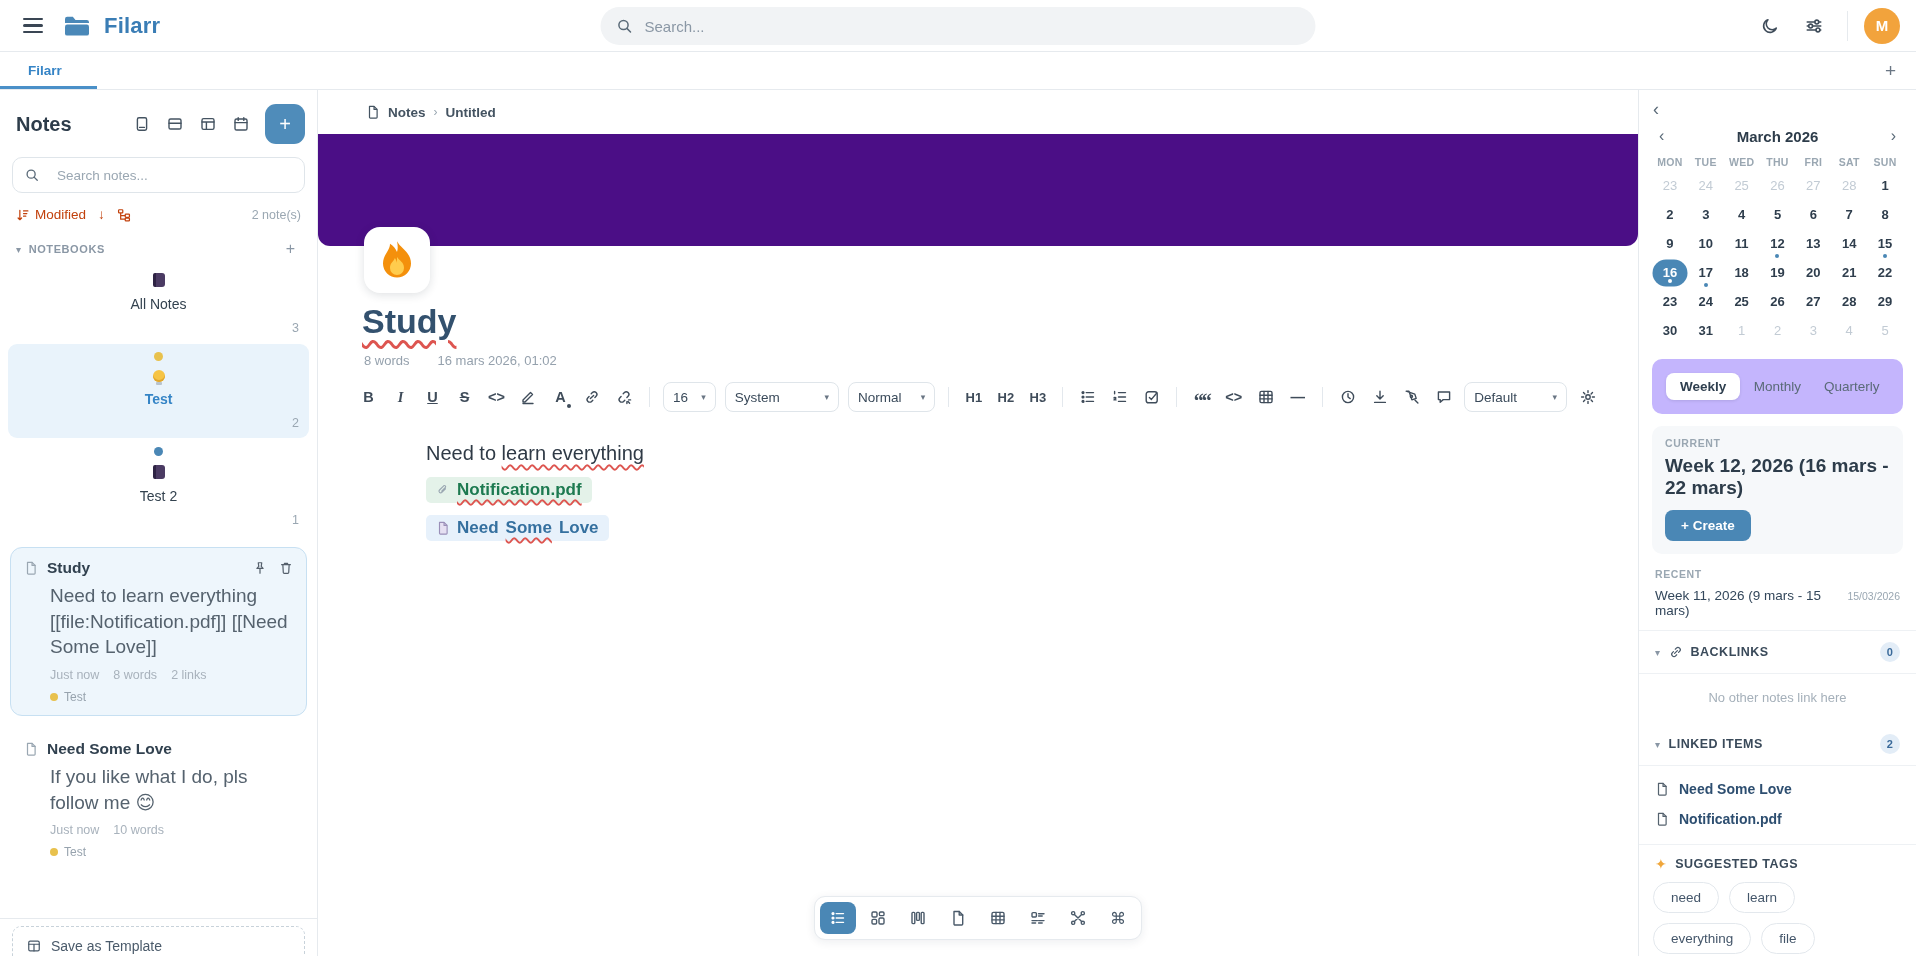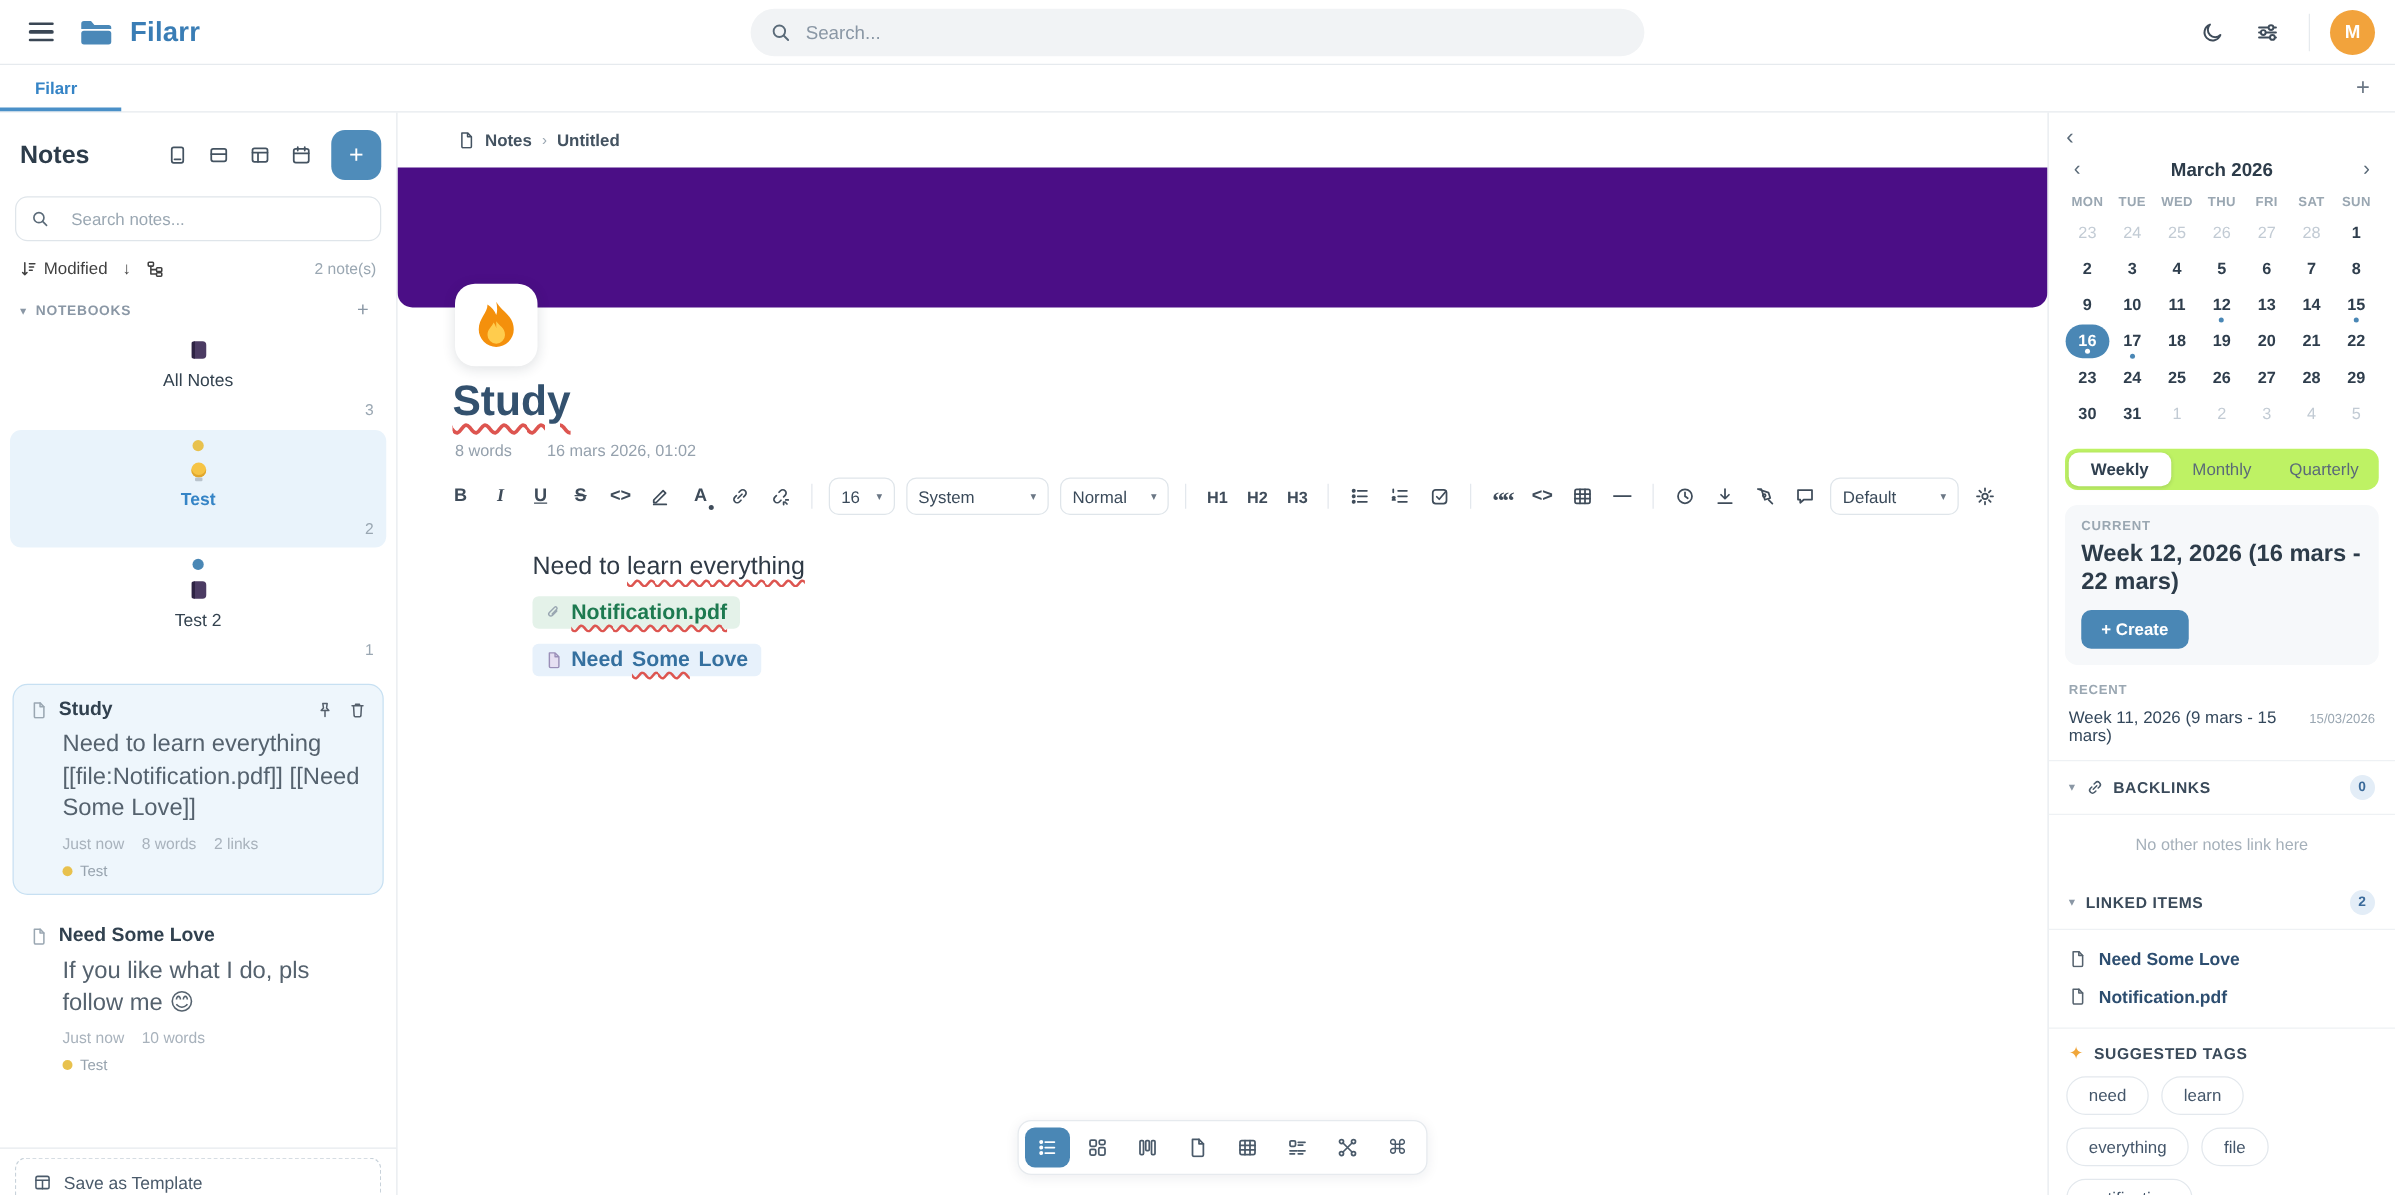--- a/index.html
+++ b/index.html
@@ -33,21 +33,21 @@
   
   .sidebar{width:318px;flex:none;border-right:1px solid var(--line);position:relative;overflow:hidden;padding-top:10px;}
   .sb-head{display:flex;align-items:center;padding:4px 12px 0 16px;gap:7px;}
   .sb-title{font-size:20px;font-weight:700;color:#2d3c4a;margin-right:auto;}
   .view-btn{width:26px;height:26px;border:none;background:none;color:#44536133;color:#445361;display:flex;align-items:center;justify-content:center;cursor:pointer;border-radius:6px;}
   .add-note-btn{width:40px;height:40px;border:none;background:#4f8cba;color:#fff;font-size:20px;border-radius:11px;cursor:pointer;margin-left:4px;display:flex;align-items:center;justify-content:center;}
   .sb-search{margin:13px 12px 0;height:36px;border:1px solid #dfe5ea;border-radius:10px;display:flex;align-items:center;gap:16px;padding:0 12px;}
   .sb-search input{border:none;outline:none;background:none;font-size:13.5px;color:#33424f;width:100%;font-family:inherit;}
   .sb-search input::placeholder{color:#9aa7b2;}
   .sort-row{display:flex;align-items:center;gap:12px;padding:14px 16px 2px;color:#55626e;font-size:13.5px;}
-  .sort-ic{display:flex;align-items:center;gap:5px;cursor:pointer;color:#404040;}
+  .sort-ic{display:flex;align-items:center;gap:5px;cursor:pointer;color:#c2410c;}
   .sort-count{margin-left:auto;color:#9aa7b2;font-size:12.5px;}
   .sec-head{display:flex;align-items:center;gap:7px;padding:16px 16px 6px;color:#8a97a5;font-size:11px;font-weight:700;letter-spacing:.6px;}
   .sec-plus{margin-left:auto;background:none;border:none;color:#8a97a5;font-size:16px;cursor:pointer;line-height:1;}
   .caret{font-size:10px;color:#8a97a5;}
   .nb-row{display:flex;align-items:center;gap:9px;margin:1px 8px;padding:8px 10px;border-radius:9px;font-size:14px;color:#33424f;cursor:pointer;flex-direction:column;}
   .nb-row.sel{background:#e9f3fb;}
   .nb-row.sel .nb-name{color:#3584c6;font-weight:600;}
   .nb-count{margin-left:auto;font-size:12.5px;color:#9aa7b2;}
   .cdot{width:9px;height:9px;border-radius:50%;flex:none;}
   .book{width:12px;height:14px;background:#4b3b63;border-left:3px solid #2e2344;border-radius:2px 3px 3px 2px;flex:none;}
@@ -108,21 +108,21 @@
   .cal-wd{display:grid;grid-template-columns:repeat(7,1fr);margin-bottom:3px;}
   .cal-wd span{text-align:center;font-size:10.5px;font-weight:700;color:#9aa7b2;letter-spacing:.3px;}
   .cal-week{display:grid;grid-template-columns:repeat(7,1fr);}
   .day{height:29px;display:flex;align-items:center;justify-content:center;position:relative;cursor:pointer;}
   .day .num{font-size:13px;font-weight:600;color:#2f3e4d;position:relative;z-index:1;}
   .day.mut .num{color:#c2cbd4;font-weight:400;}
   .day.cur::before{content:'';position:absolute;left:50%;top:50%;transform:translate(-50%,-50%);width:35px;height:27px;background:var(--accent);border-radius:14px;}
   .day.cur .num{color:#fff;font-weight:700;}
   .day .ddot{position:absolute;bottom:0px;left:50%;transform:translateX(-50%);width:4px;height:4px;border-radius:50%;background:var(--accent);}
   .day.cur .ddot{background:#fff;bottom:4px;z-index:1;}
-  .seg-wrap{margin:14px 13px 0;background:#bef264;border-radius:10px;padding:3px;display:flex;}
+  .seg-wrap{margin:14px 13px 0;background:#c4b5fd;border-radius:10px;padding:14px;display:flex;}
   .seg{flex:1;text-align:center;padding:6px 0;font-size:13.5px;color:#5a6a78;border-radius:8px;cursor:pointer;}
   .seg.on{background:#fff;color:#2f3f4f;font-weight:700;box-shadow:0 1px 3px rgba(30,40,60,.12);}
   .cur-card{margin:12px 13px 0;background:#f6f8fa;border-radius:10px;padding:11px 13px 13px;}
   .mini-label{font-size:10.5px;font-weight:700;letter-spacing:.6px;color:#9aa7b2;}
   .cur-week{margin-top:6px;font-size:19px;font-weight:700;color:#2d3c4a;}
   .create-btn{margin-top:11px;border:none;background:var(--accent);color:#fff;font-size:13.5px;font-weight:600;padding:8px 16px;border-radius:8px;cursor:pointer;font-family:inherit;}
   .recent-label{padding:14px 16px 4px;}
   .recent-row{display:flex;align-items:baseline;padding:4px 16px 12px;cursor:pointer;}
   .recent-week{font-size:13.5px;color:#33475b;}
   .recent-date{margin-left:auto;font-size:10.5px;color:#9aa7b2;}

